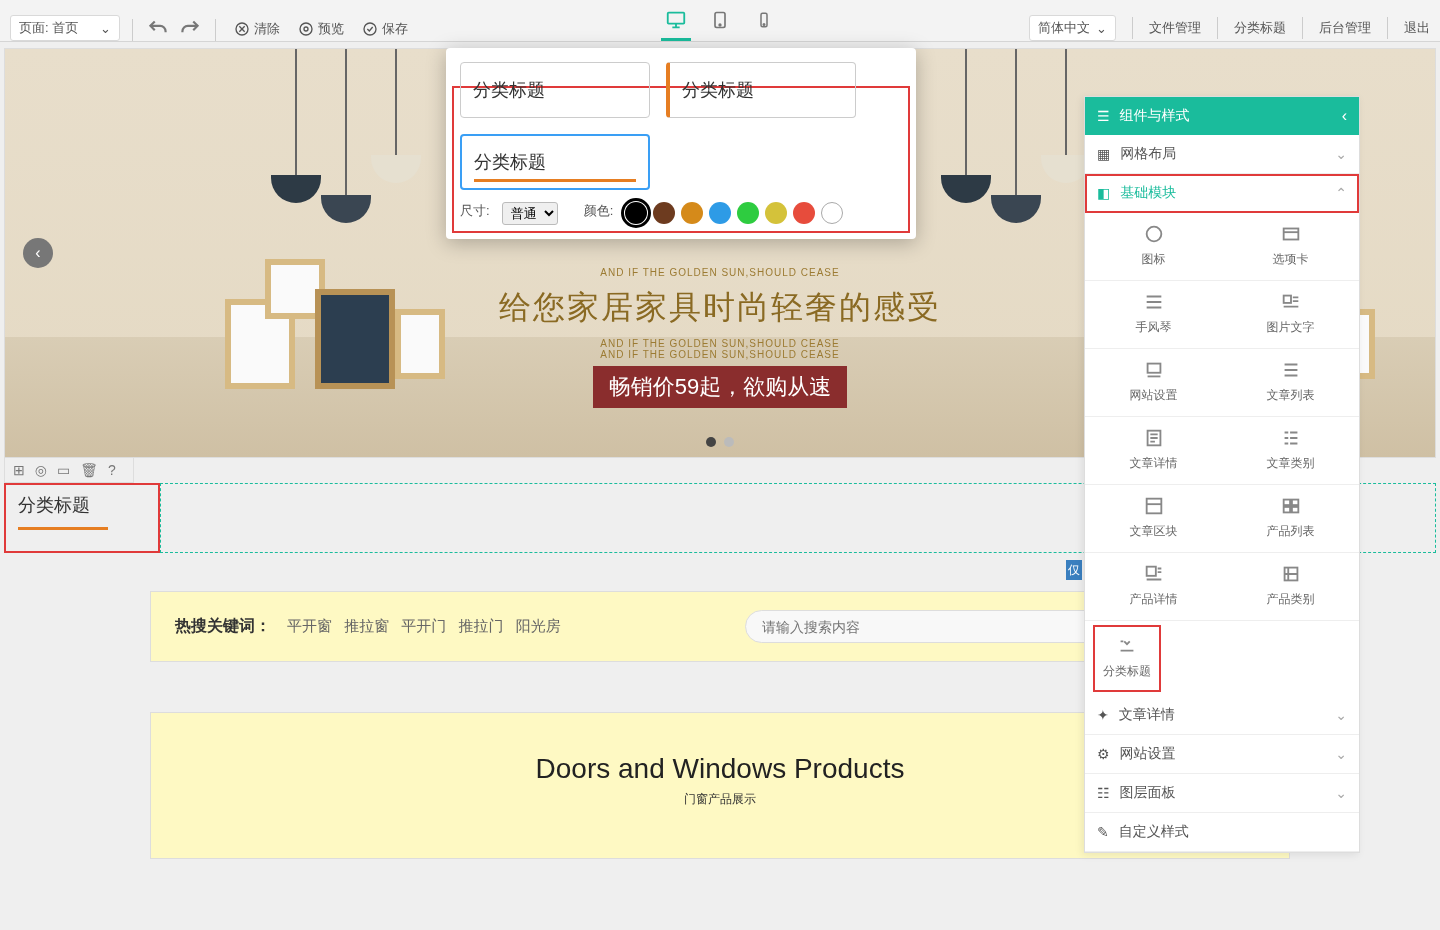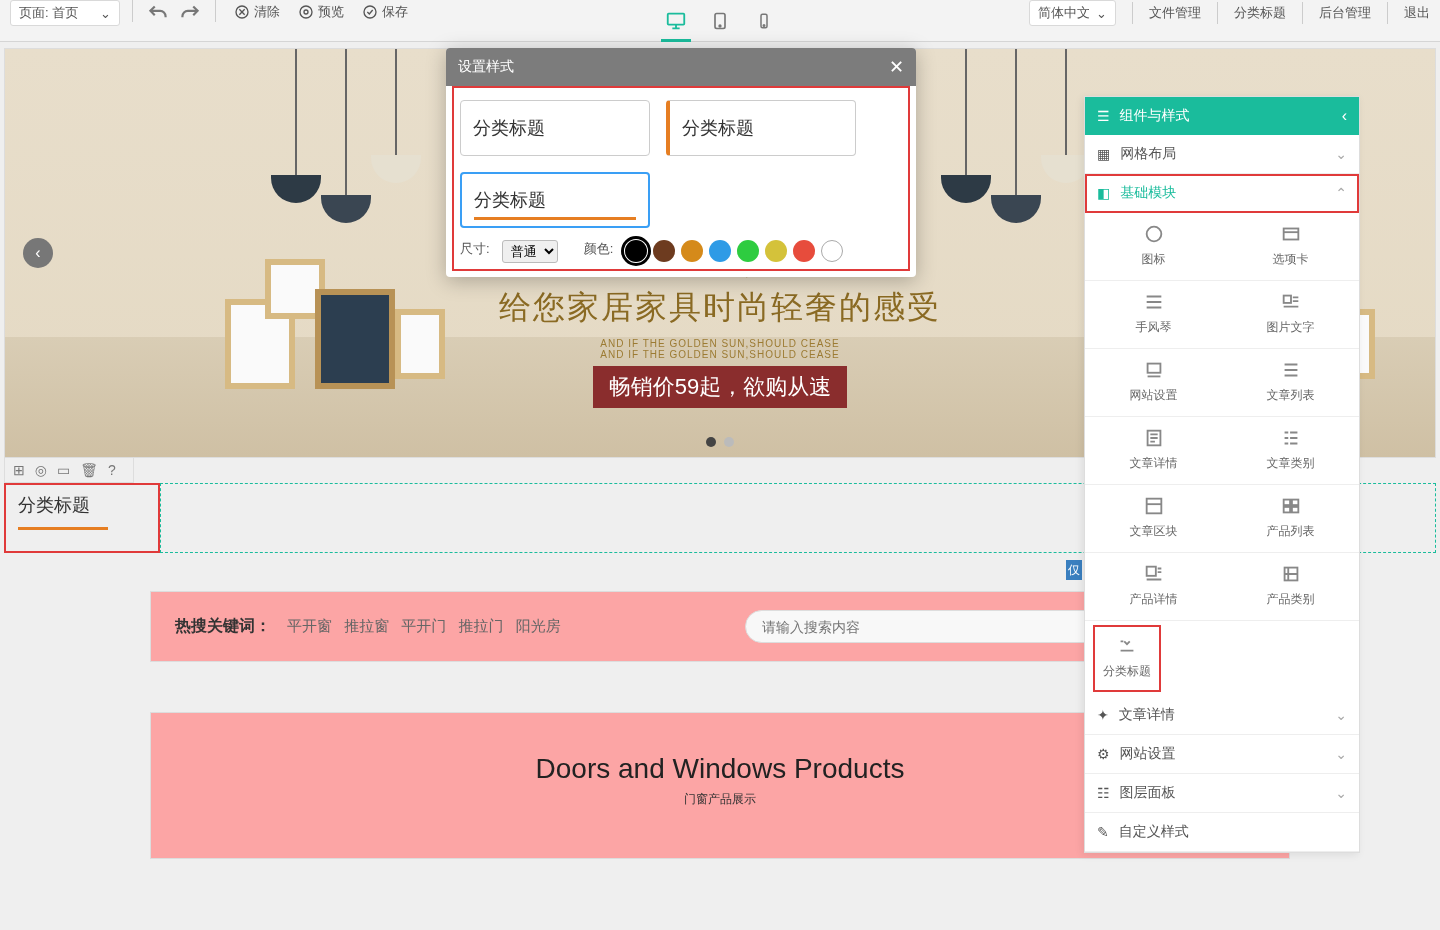--- a/index.html
+++ b/index.html
@@ -13,21 +13,21 @@
     --orange:#e67e22;
     --red-box:#e03a3a;
     --canvas-beige:#e9dfcc;
     --dark-red:#8a2d2d;
   }
   *{box-sizing:border-box;font-family:"Microsoft YaHei","Segoe UI",Arial,sans-serif;}
   body{margin:0;background:#efefef;color:var(--text);overflow:hidden;}
   .app{width:1440px;height:930px;position:relative;overflow:hidden;}
 
   
-  .topbar{height:42px;background:var(--topbar-bg);border-bottom:1px solid #d5d5d5;display:flex;align-items:flex-start;padding:0 10px;gap:6px;font-size:13px;}
+  .topbar{height:42px;background:var(--topbar-bg);border-bottom:1px solid #d5d5d5;display:flex;align-items:flex-end;padding:0 10px;gap:6px;font-size:13px;}
   .page-select{display:flex;align-items:center;gap:6px;border:1px solid var(--border);border-radius:3px;padding:3px 8px;background:#fff;color:#555;min-width:110px;justify-content:space-between;}
   .vdiv{width:1px;height:22px;background:#ccc;margin:0 6px;}
   .tb-icon{width:26px;height:26px;display:flex;align-items:center;justify-content:center;color:#777;border-radius:3px;}
   .tb-btn{display:flex;align-items:center;gap:4px;color:#555;padding:3px 6px;border-radius:3px;}
   .tb-btn svg{width:16px;height:16px;}
   .device-group{position:absolute;left:50%;transform:translateX(-50%);display:flex;gap:14px;align-items:center;height:42px;}
   .device{width:30px;height:30px;display:flex;align-items:center;justify-content:center;color:#777;}
   .device.active{color:var(--teal);position:relative;}
   .device.active::after{content:"";position:absolute;bottom:-6px;left:0;right:0;height:3px;background:var(--teal);}
   .right-group{margin-left:auto;display:flex;align-items:center;gap:10px;}
@@ -53,21 +53,21 @@
 
   .handlebar{display:flex;gap:10px;padding:4px 8px;color:#777;font-size:14px;background:#efefef;border:1px solid #ddd;border-top:none;width:130px;}
 
   .selected-block{width:156px;height:70px;border:2px solid var(--red-box);background:#efefef;padding:8px 12px;position:relative;}
   .selected-block .lbl{font-size:18px;color:#333;}
   .selected-block .uline{display:block;width:90px;height:3px;background:var(--orange);margin-top:10px;}
   .dashed-region{border:1px dashed var(--teal);height:70px;margin-left:0;}
   .region-row{display:flex;align-items:flex-start;}
   .side-tab{position:absolute;right:358px;top:560px;width:16px;height:20px;background:#3a7fbf;color:#fff;font-size:12px;display:flex;align-items:center;justify-content:center;}
 
-  .section{width:1140px;margin:38px auto 0;background:#fca5a5;border:1px solid #ddd;}
+  .section{width:1140px;margin:38px auto 0;background:#fef9c3;border:1px solid #ddd;}
   .hot-row{display:flex;align-items:center;padding:18px 24px;gap:16px;}
   .hot-label{font-size:16px;color:#333;font-weight:600;}
   .hot-words{color:#666;font-size:15px;}
   .hot-words span{margin-right:8px;}
   .search-box{margin-left:auto;display:flex;align-items:center;background:#f8f8f8;border:1px solid #ddd;border-radius:20px;padding:6px 14px;width:520px;}
   .search-box input{flex:1;border:none;outline:none;background:transparent;font-size:14px;color:#555;}
   .search-box .mag{color:#d89020;}
 
   .products-head{text-align:center;padding:40px 0 10px;}
   .ph-en{font-size:28px;color:#222;}
@@ -272,24 +272,20 @@
       <div class="products-head">
         <div class="ph-en">Doors and Windows Products</div>
         <div class="ph-cn">门窗产品展示</div>
       </div>
     </div>
   </div>
 
   <div class="side-tab">仅</div>
 
   <div class="popup">
-    <div class="popup-head">
-      <span>设置样式</span>
-      <span class="popup-close">✕</span>
-    </div>
     <div class="popup-body">
       <div class="popup-red" style="left:6px;top:38px;right:6px;bottom:6px;"></div>
       <div class="style-grid">
         <div class="style-card">
             <span>分类标题</span>
           </div>
         <div class="style-card v2">
             <span>分类标题</span>
           </div>
         <div class="style-card v3">

